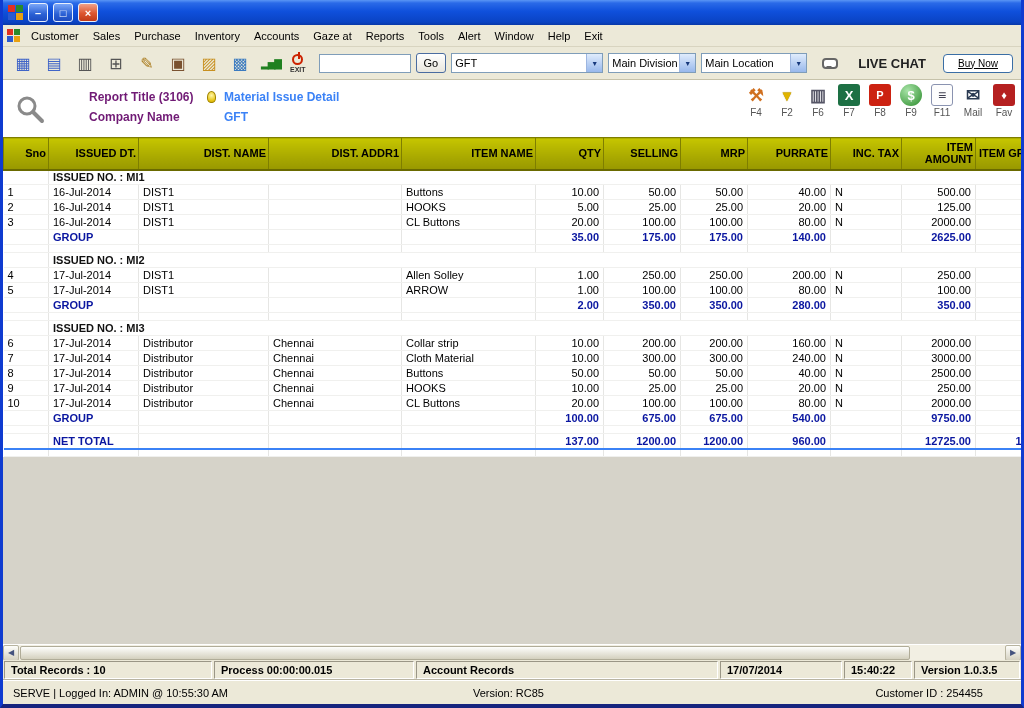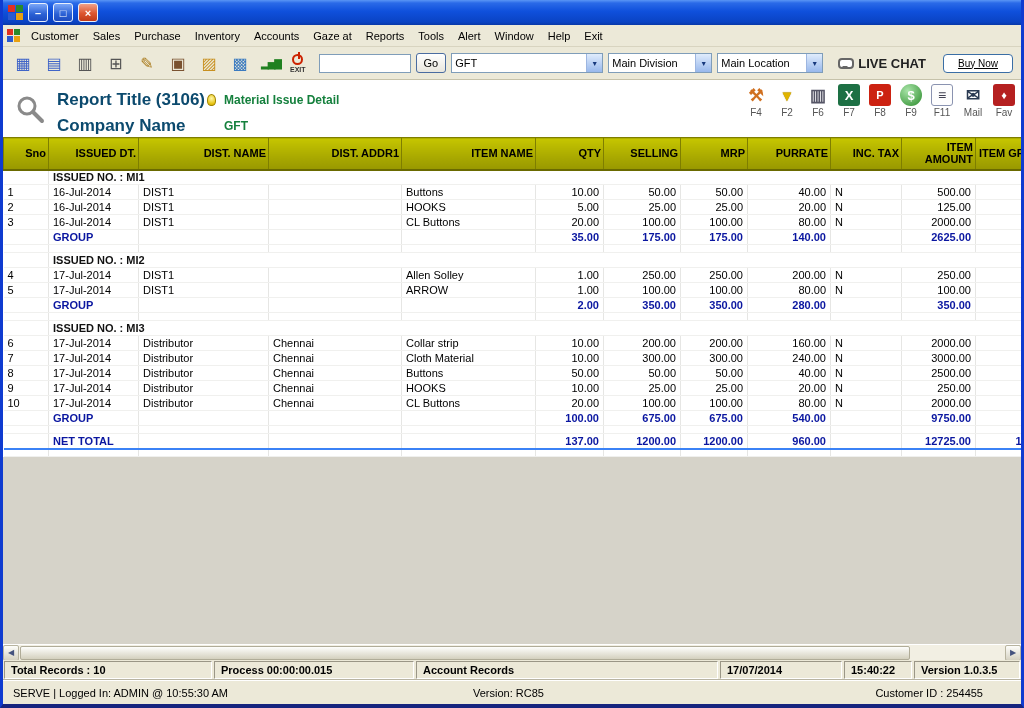--- a/index.html
+++ b/index.html
@@ -45,32 +45,32 @@
   .power { width:11px; height:11px; border:2px solid #cc2200; border-radius:50%; position:relative; margin-top:1px;}
   .power::after { content:""; position:absolute; left:3.5px; top:-4px; width:2px; height:7px; background:#cc2200; }
   .exit-lbl { font-size:7px; font-weight:bold; color:#333; margin-top:1px; }
   .search-input { width:92px; height:19px; border:1px solid #7f9db9; font-size:11px; padding:1px 3px; }
   .go-btn { height:20px; padding:1px 7px; font-size:11px; border:1px solid #4a6ca0; border-radius:3px;
     background:linear-gradient(#ffffff,#e8e6dd); cursor:default; }
   .combo { height:20px; border:1px solid #7f9db9; background:#fff; display:flex; align-items:center; }
   .combo .val { flex:1; padding:0 3px; white-space:nowrap; overflow:hidden; }
   .combo .combo-btn { width:16px; height:18px; display:flex; align-items:center; justify-content:center;
     background:linear-gradient(#e0ecfc,#98b8ec); border-left:1px solid #9db6e0; font-size:7px; color:#16387c; }
-  .w-company { width:152px; } .w-div { width:104px; } .w-loc { width:106px; }
-  .livechat { display:flex; align-items:center; gap:4px; margin-left:10px; font-weight:bold; font-size:13px; color:#222; }
+  .w-company { width:152px; } .w-div { width:88px; } .w-loc { width:106px; }
+  .livechat { display:flex; align-items:center; gap:20px; margin-left:10px; font-weight:bold; font-size:13px; color:#222; }
   .bubble { width:16px; height:11px; border:2px solid #666; border-radius:4px; position:relative; background:#fff; }
   .bubble::after { content:""; position:absolute; left:2px; bottom:-5px; border:3px solid transparent; border-top-color:#666; }
   .buynow { margin-left:auto; padding:3px 14px; background:#fff; border:1px solid #3a6ea5; border-radius:4px;
     font-size:10px; text-decoration:underline; cursor:default; }
   
   .report-header { height:57px; flex:0 0 57px; background:#fff; display:flex; align-items:flex-start; position:relative; padding:8px 6px 0 10px; }
   .mag { margin:6px 12px 0 2px; }
   .rh-grid { display:grid; grid-template-columns:150px auto; row-gap:6px; margin-top:2px; }
-  .rh-label { color:#0c4a6e; font-weight:bold; font-size:17px; }
-  .rh-value { font-weight:bold; font-size:12px; color:#15803d; display:flex; align-items:center; }
+  .rh-label { color:#701a75; font-weight:bold; font-size:12px;margin-left:32px; }
+  .rh-value { font-weight:bold; font-size:12px; color:#3b82f6; display:flex; align-items:center; }
   .bulb { width:9px; height:12px; background:radial-gradient(circle at 50% 35%, #fff6a8, #e8c516 70%, #c89f00);
     border-radius:50% 50% 40% 40%; border:1px solid #a08400; display:inline-block; margin-right:8px; }
   .function-keys { position:absolute; right:6px; top:4px; display:flex; gap:9px; }
   .fk { display:flex; flex-direction:column; align-items:center; cursor:default; }
   .fk-ic { width:22px; height:22px; display:flex; align-items:center; justify-content:center;
     font-size:15px; font-weight:bold; border-radius:3px; }
   .fk-ic.tools { color:#d07020; font-size:17px; }
   .fk-ic.filter { color:#e0b400; text-shadow:0 0 1px #8a6d00; font-size:15px; }
   .fk-ic.printer { color:#556; font-size:17px; }
   .fk-ic.excel { background:#1d7044; color:#fff; font-size:13px; }

